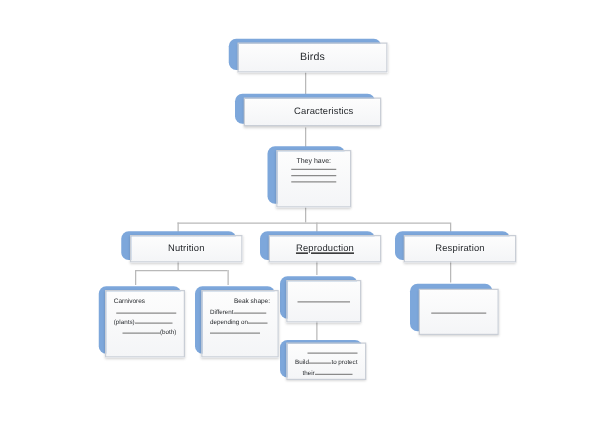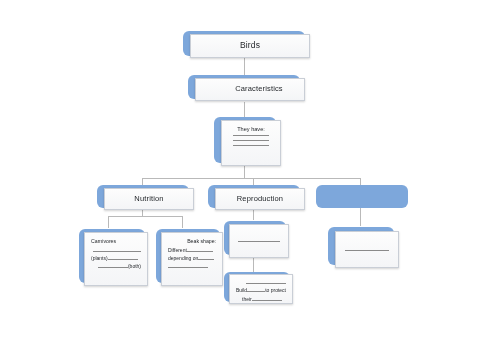--- a/index.html
+++ b/index.html
@@ -166,21 +166,21 @@
     </div>
     <div class="ftext row row-left">
       <span>depending on</span><span class="blank" style="width:16px;"></span>
     </div>
     <div class="ftext row row-left">
       <span class="blank" style="width:40px;"></span>
     </div>
   </div>
 
   <div class="plate" style="left:208px; top:185px; width:92px; height:23px;"></div>
-  <div class="node titlebox" style="left:215px; top:188px; width:90px; height:22px;">
+  <div class="node titlebox" style="left:215px; top:188px; width:90px; height:22px;text-decoration:underline;">
     <span class="node-title">Reproduction</span>
   </div>
 
   <div class="plate" style="left:224px; top:221px; width:62px; height:34px;"></div>
   <div class="node formbox" style="left:229px; top:224px; width:60px; height:34px;">
     <div class="rule" style="width:42px; margin-top:11px;"></div>
   </div>
 
   <div class="plate" style="left:224px; top:272px; width:66px; height:30px;"></div>
   <div class="node formbox" style="left:229px; top:274px; width:64px; height:30px; padding-top:4px;">
@@ -189,19 +189,22 @@
     </div>
     <div class="ftext row row-left">
       <span>Build</span><span class="blank" style="width:18px;"></span><span>to protect</span>
     </div>
     <div class="ftext row row-left" style="padding-left:6px;">
       <span>their</span><span class="blank" style="width:30px;"></span>
     </div>
   </div>
 
   <div class="plate" style="left:316px; top:185px; width:92px; height:23px;"></div>
+  <div class="node titlebox" style="left:323px; top:188px; width:90px; height:22px;">
+    <span class="node-title">Respiration</span>
+  </div>
 
   <div class="plate" style="left:328px; top:227px; width:66px; height:38px;"></div>
   <div class="node formbox" style="left:335px; top:231px; width:64px; height:37px;">
     <div class="rule" style="width:44px; margin-top:13px;"></div>
   </div>
 
 </div>
 
 </body></html>

